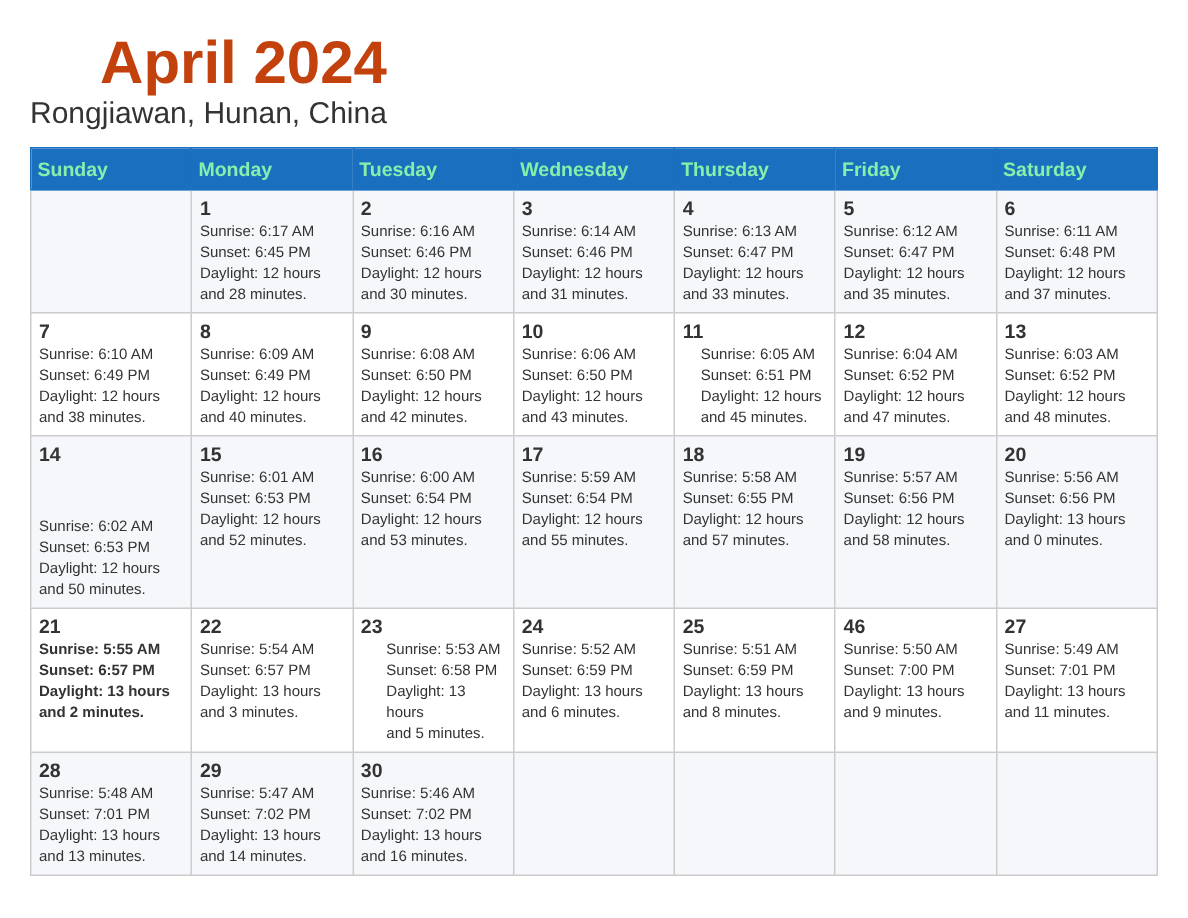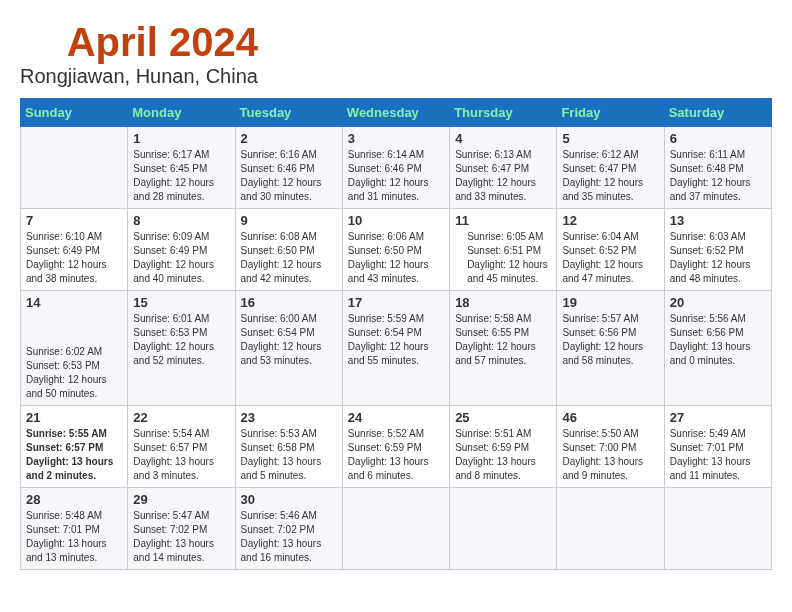--- a/index.html
+++ b/index.html
@@ -256,21 +256,21 @@
         </td>
         <td>
           <div class="day-number">22</div>
           <div class="day-info" style="white-space: pre-line;">Sunrise: 5:54 AM
 Sunset: 6:57 PM
 Daylight: 13 hours
 and 3 minutes.</div>
         </td>
         <td>
           <div class="day-number">23</div>
-          <div class="day-info" style="white-space: pre-line;">Sunrise: 5:53 AM
+          <div class="day-info" style="white-space: pre-line; margin-left: 17px;">Sunrise: 5:53 AM
 Sunset: 6:58 PM
 Daylight: 13 hours
 and 5 minutes.</div>
         </td>
         <td>
           <div class="day-number">24</div>
           <div class="day-info" style="white-space: pre-line;">Sunrise: 5:52 AM
 Sunset: 6:59 PM
 Daylight: 13 hours
 and 6 minutes.</div>

